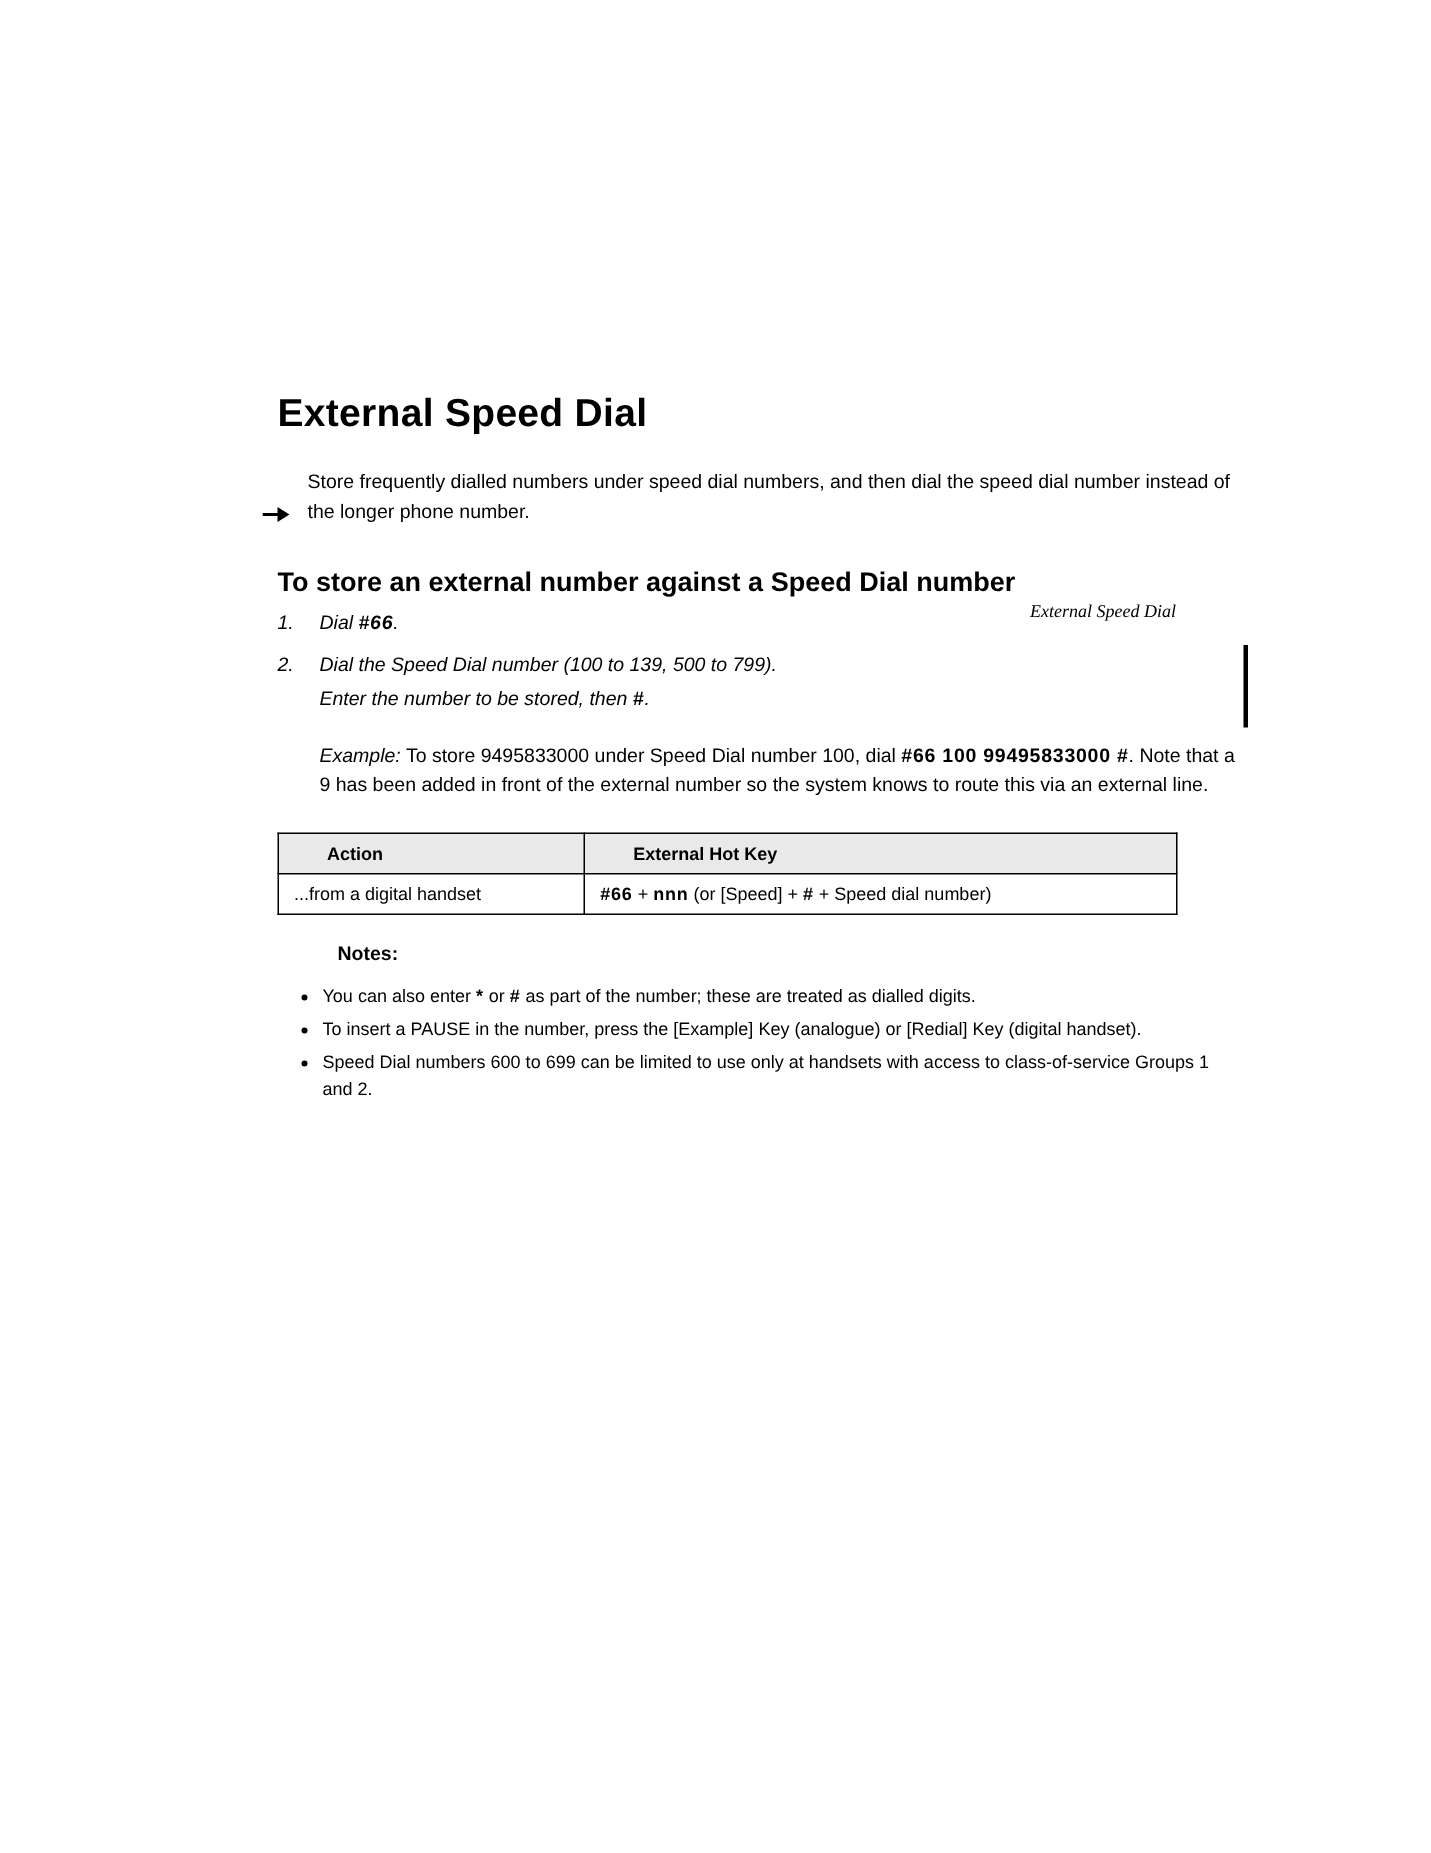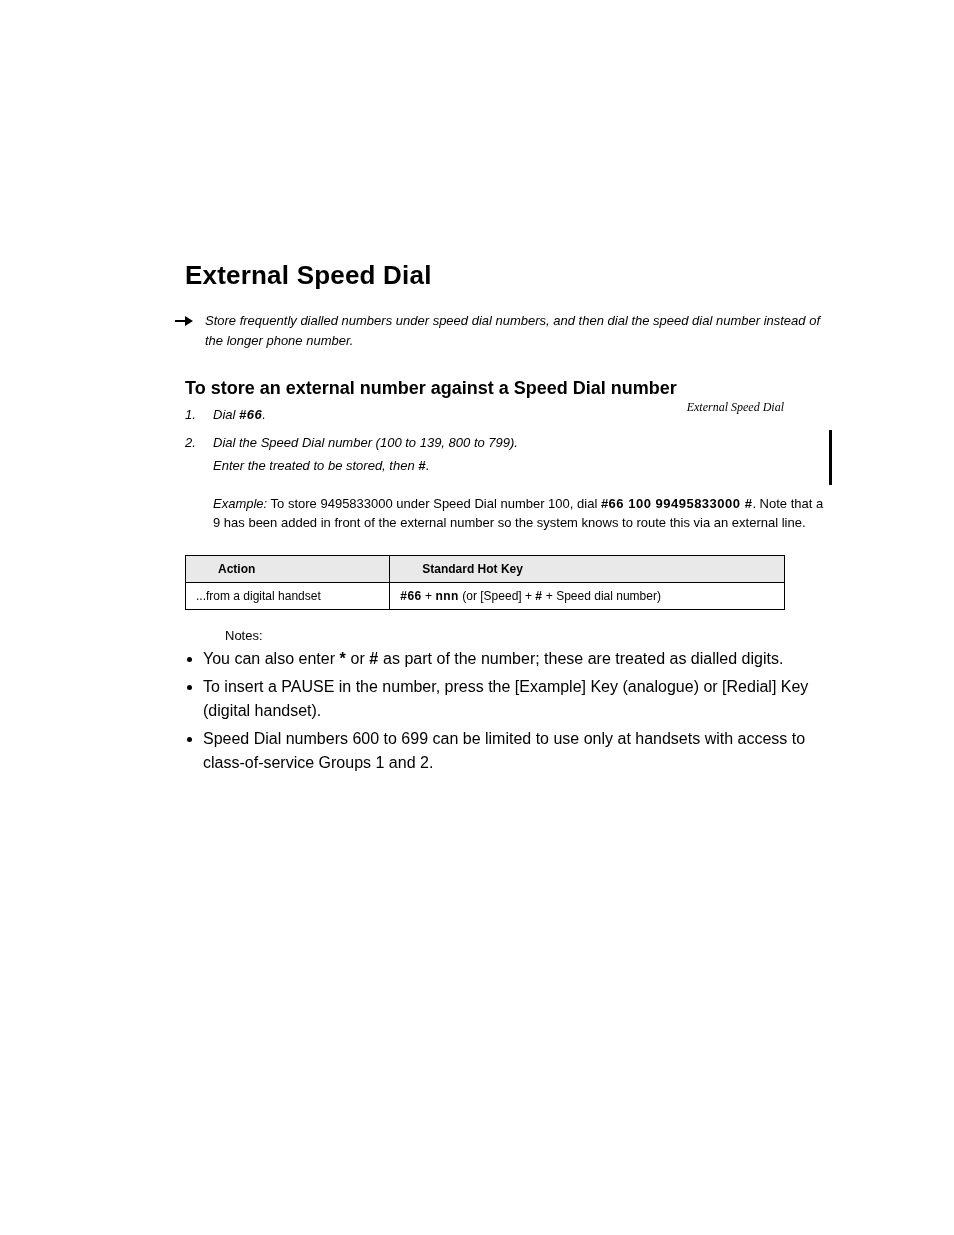--- a/index.html
+++ b/index.html
@@ -39,23 +39,22 @@
     font-family: "Arial Black", Arial, sans-serif;
     font-weight: 900;
     font-size: 26px;
     margin-top: 260px;
     margin-bottom: 4px;
     letter-spacing: 0.2px;
   }
   .arrow-block {
     margin-top: 20px;
     display: flex;
-    align-items: flex-start;
+    align-items: flex-end;
     margin-left: -10px;
-    font-style: italic;
   }
   .arrow-icon {
     flex: 0 0 22px;
     margin-top: 3px;
   }
   .arrow-icon svg { display: block; }
   .lead-text {
     font-size: 13px;
     line-height: 1.5;
     margin-left: 8px;
@@ -118,30 +117,30 @@
   table.cmd th {
     background: #e9e9e9;
     font-weight: bold;
     padding-left: 32px;
   }
   table.cmd .span-row td {
     font-weight: normal;
     padding: 4px 10px;
   }
   .notes-head {
-    font-weight: normal;
+    font-weight: bold;
     font-size: 13px;
     margin-top: 18px;
     margin-bottom: 4px;
     padding-left: 40px;
   }
   .notes {
-    margin: 0;
+    margin: 12px;
     padding-left: 18px;
-    font-size: 16px;
+    font-size: 12px;
     line-height: 1.5;
   }
   .notes li { margin-bottom: 4px; }
 </style>
 </head>
 <body>
 
 <div class="page">
 
   <div class="running-head">External Speed Dial</div>
@@ -161,38 +160,38 @@
   <div class="subhead">To store an external number against a Speed Dial number</div>
 
   <ol class="steps body">
     <li>
       <div class="step-body">
         <span>Dial </span><span class="kbd">#66</span><span>.</span>
       </div>
     </li>
     <li>
       <div class="step-body">
-        <span>Dial the Speed Dial number (100 to 139, 800 to 799).</span>
+        <span>Dial the Speed Dial number (100 to 139, 500 to 799).</span>
         <span class="sub">
-          <span>Enter the treated to be stored, then </span><span class="kbd">#</span><span>.</span>
+          <span>Enter the number to be stored, then </span><span class="kbd">#</span><span>.</span>
         </span>
       </div>
     </li>
   </ol>
 
   <div class="body" style="margin-top:18px; margin-left:28px;">
     <span class="example-label">Example:</span>
     <span>To store 9495833000 under Speed Dial number 100, dial </span><span class="kbd">#66   100   99495833000   #</span><span>. Note that a 9 has been added in front of the external number so the system knows to route this via an external line.</span>
   </div>
 
   <table class="cmd">
     <thead>
       <tr>
         <th>Action</th>
-        <th>Standard Hot Key</th>
+        <th>External Hot Key</th>
       </tr>
     </thead>
     <tbody>
       <tr>
         <td>...from a digital handset</td>
         <td>
           <span class="kbd">#66</span><span> + </span><span class="kbd">nnn</span><span> (or [Speed] + </span><span class="kbd">#</span><span> + Speed dial number)</span>
         </td>
       </tr>
     </tbody>

